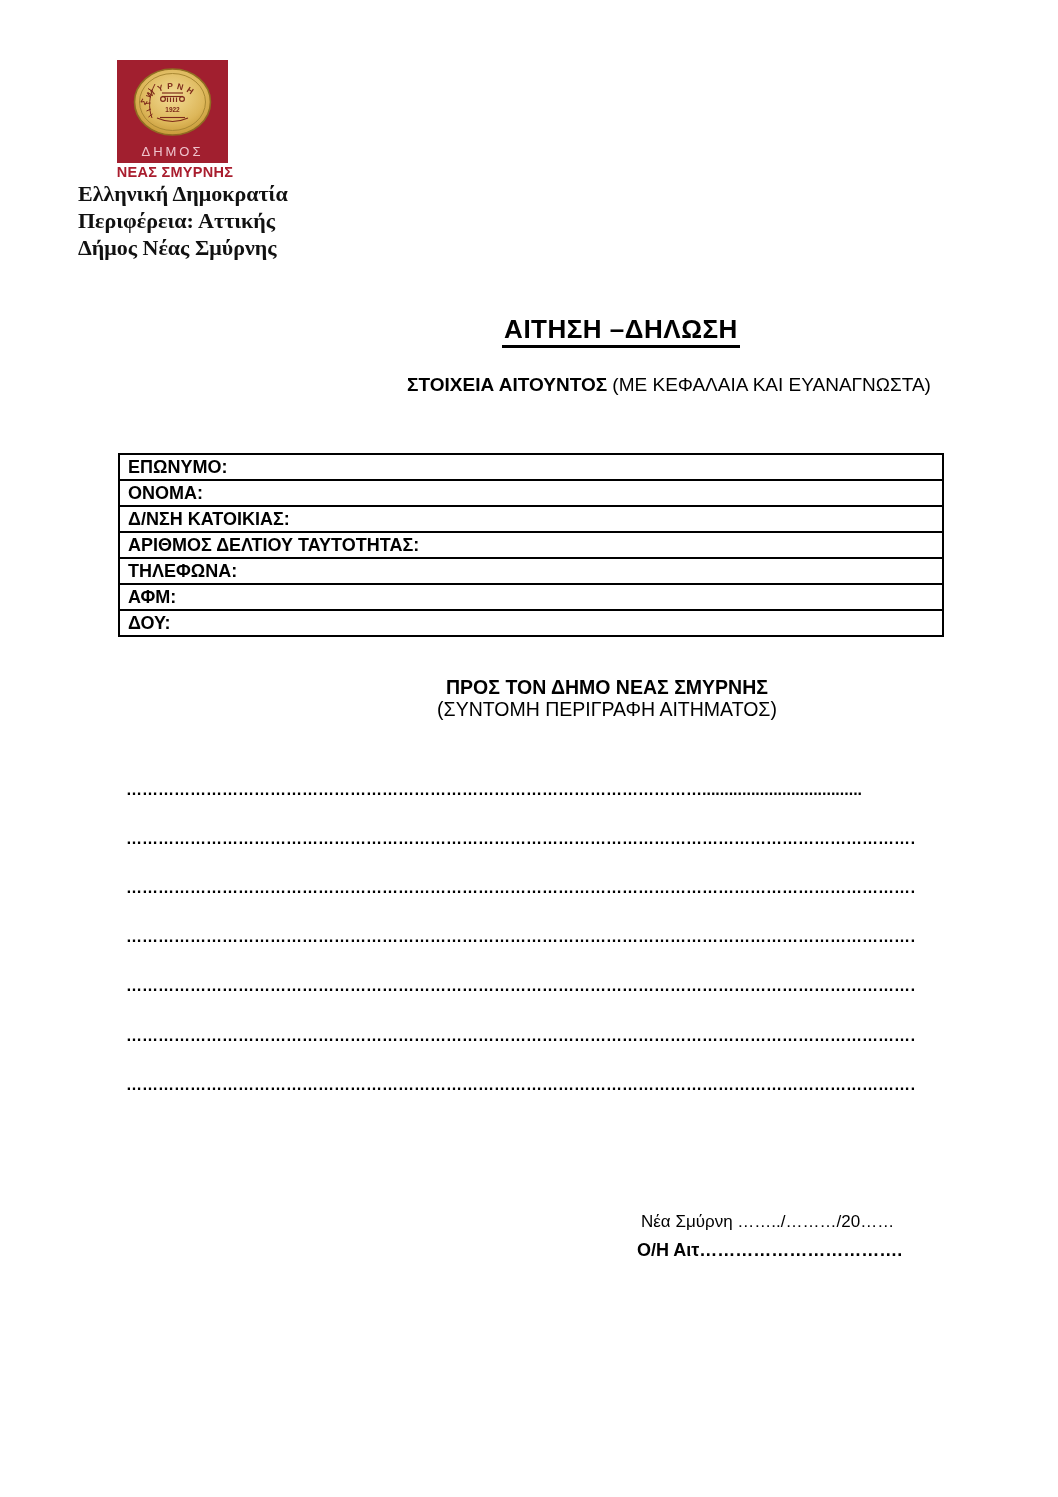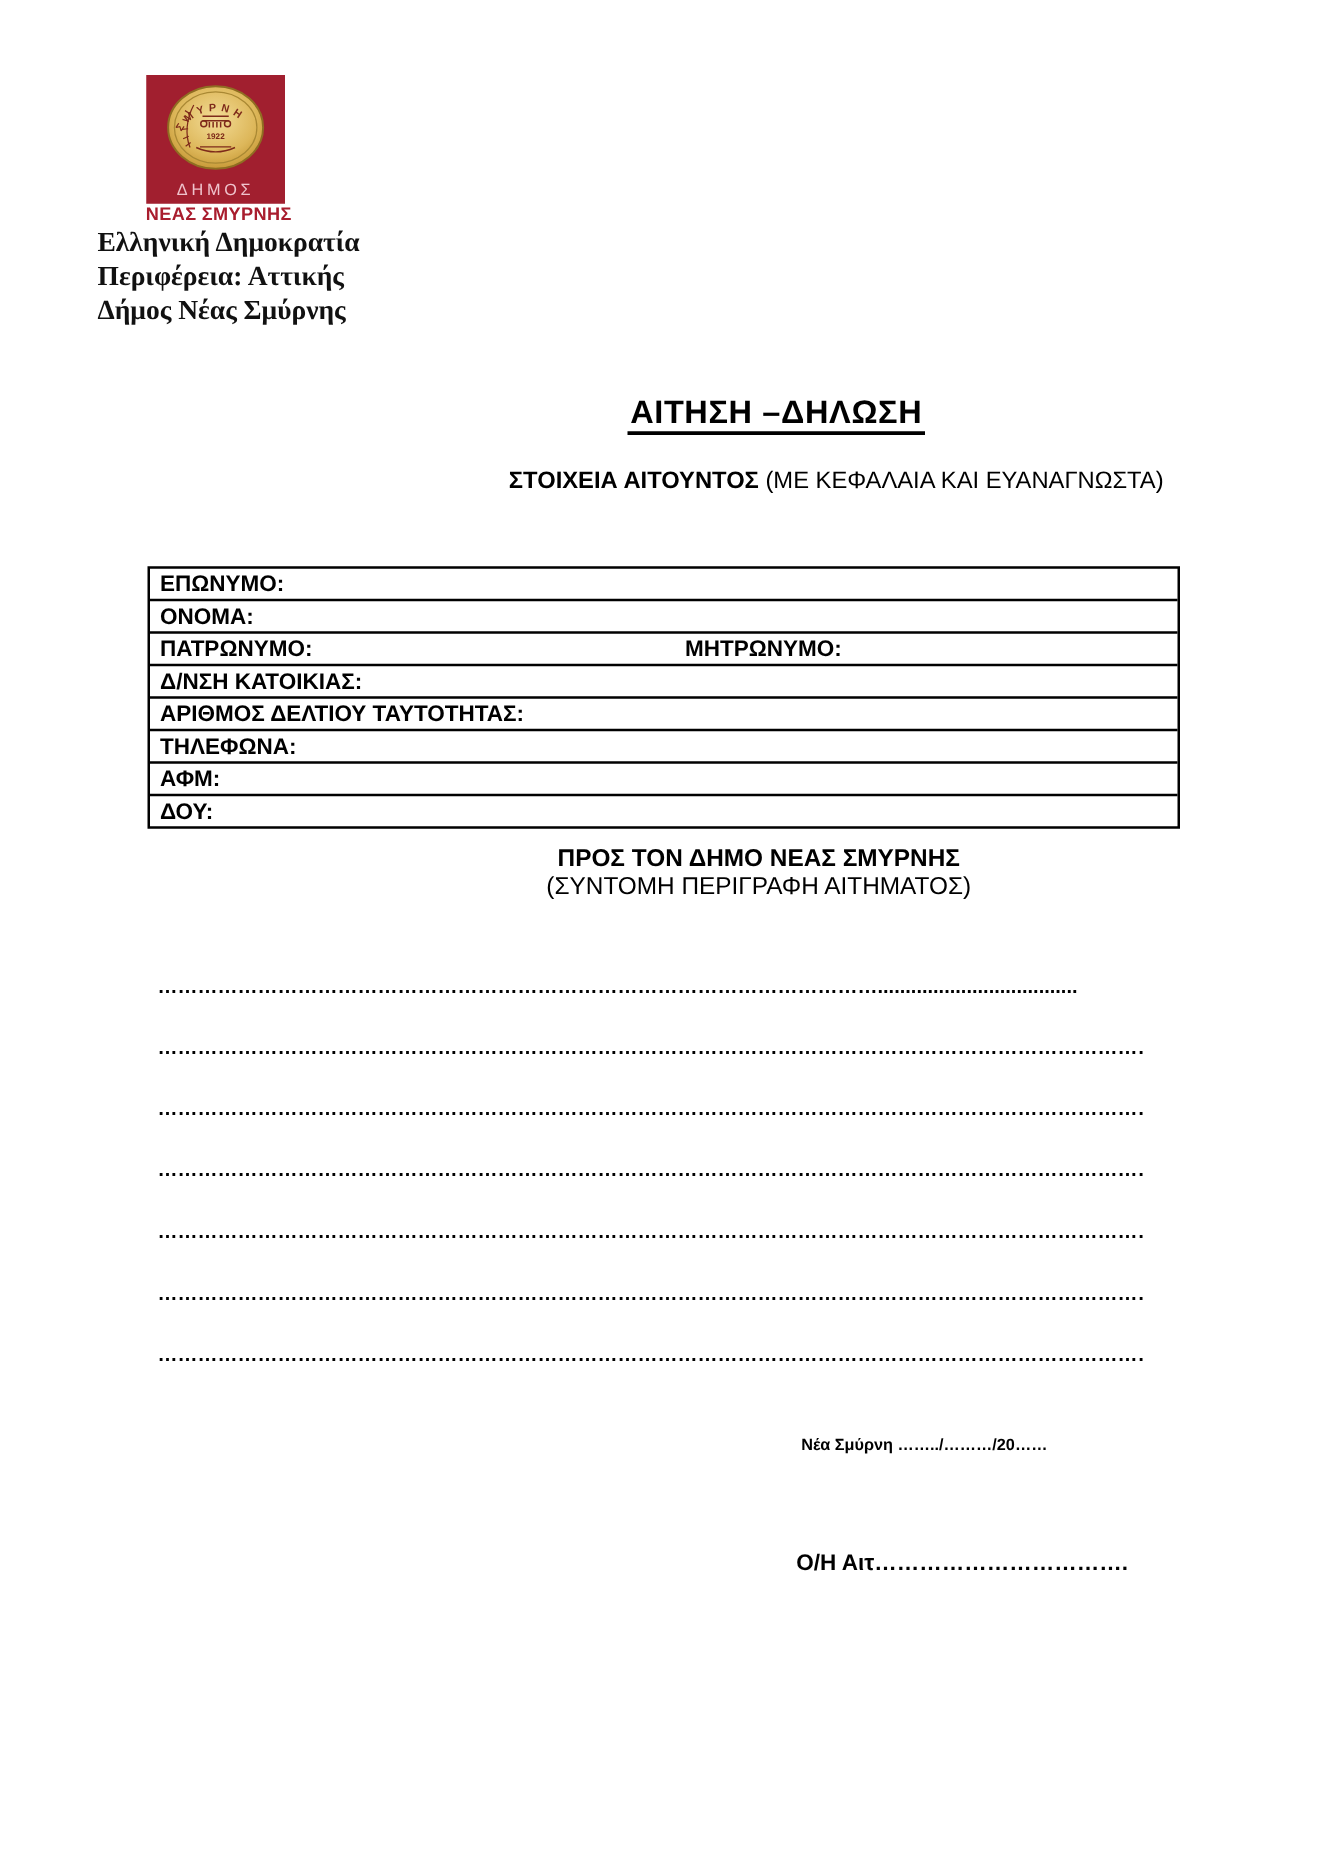--- a/index.html
+++ b/index.html
@@ -86,21 +86,21 @@
   }
   .dl1 { top: 780px; }
   .dl2 { top: 829px; }
   .dl3 { top: 878px; }
   .dl4 { top: 927px; }
   .dl5 { top: 976px; }
   .dl6 { top: 1026px; }
   .dl7 { top: 1075px; }
 
   
-  .date-line { position: absolute; left: 641px; top: 1148px; font-size: 13px; font-weight: bold; white-space: nowrap; }
+  .date-line { position: absolute; left: 641px; top: 1212px; font-size: 17px; font-weight: normal; white-space: nowrap; }
   .signature-line { position: absolute; left: 637px; top: 1240px; font-size: 18px; font-weight: bold; white-space: nowrap; }
 </style>
 </head>
 <body>
 
 <div class="page">
 
   <div class="logo-box">
     <svg class="seal-svg" viewBox="0 0 79 70">
       <defs>
@@ -152,24 +152,20 @@
   </div>
 
   <div class="form-table">
     <div class="form-row">
       <span>ΕΠΩΝΥΜΟ:</span>
     </div>
     <div class="form-row">
       <span>ΟΝΟΜΑ:</span>
     </div>
     <div class="form-row">
-      <span>ΠΑΤΡΩΝΥΜΟ:</span>
-      <span class="second-label">ΜΗΤΡΩΝΥΜΟ:</span>
-    </div>
-    <div class="form-row">
       <span>Δ/ΝΣΗ ΚΑΤΟΙΚΙΑΣ:</span>
     </div>
     <div class="form-row">
       <span>ΑΡΙΘΜΟΣ ΔΕΛΤΙΟΥ ΤΑΥΤΟΤΗΤΑΣ:</span>
     </div>
     <div class="form-row">
       <span>ΤΗΛΕΦΩΝΑ:</span>
     </div>
     <div class="form-row">
       <span>ΑΦΜ:</span>

